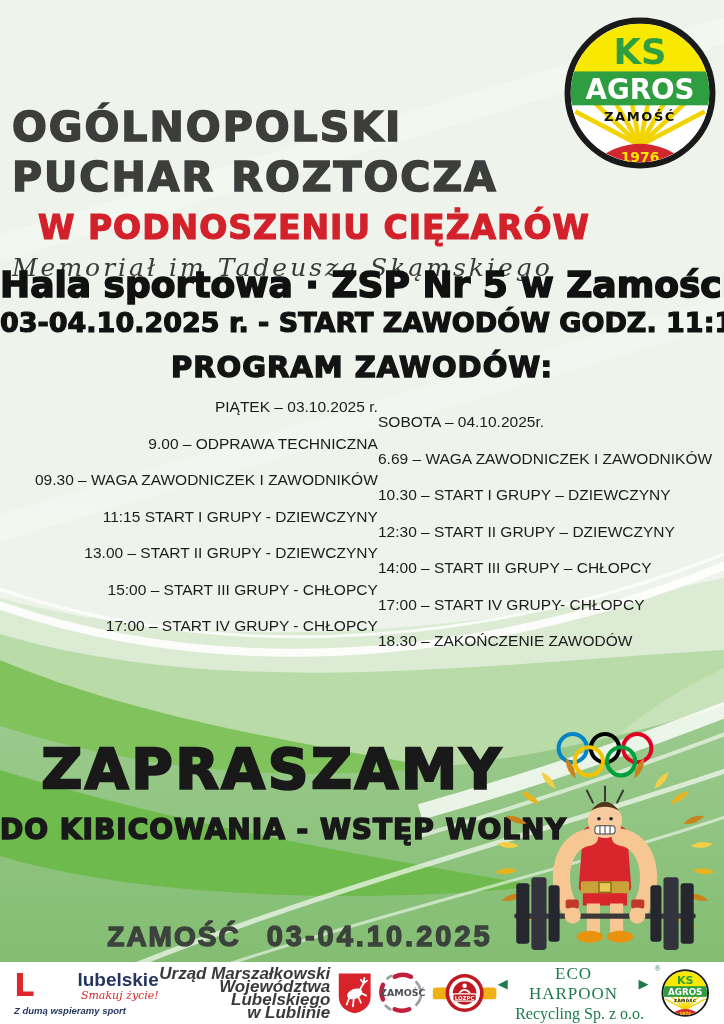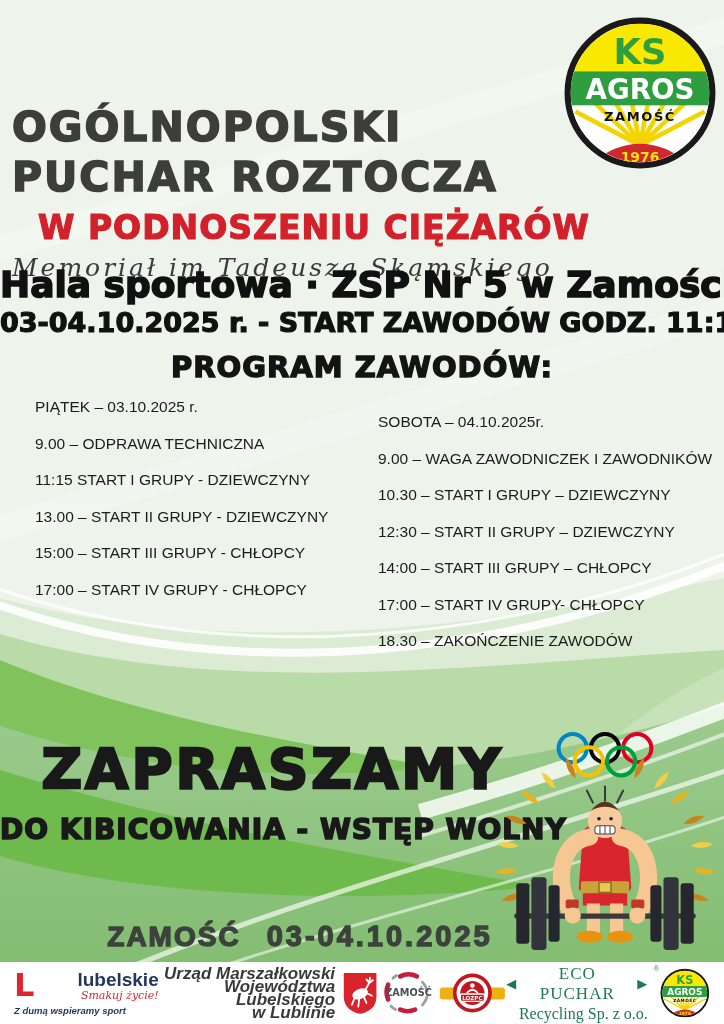--- a/index.html
+++ b/index.html
@@ -23,21 +23,21 @@
   .venue { font-family:"DejaVu Sans", sans-serif; font-weight:bold; font-size:36px;
            color:#111; -webkit-text-stroke:1.6px #111; white-space:nowrap; }
   .datestart { font-family:"DejaVu Sans", sans-serif; font-weight:bold; font-size:27px;
                color:#111; -webkit-text-stroke:1.2px #111; margin-top:2px; white-space:nowrap; }
   .program-head { font-family:"DejaVu Sans", sans-serif; font-weight:bold; font-size:29px;
                   color:#141414; -webkit-text-stroke:1.4px #141414; margin-top:12px;
                   letter-spacing:1px; }
 
   
   .sched-col { position:absolute; font-size:15.5px; color:#1c1c1c; white-space:nowrap; }
-  .sched-col.left  { left:35px;  top:399px; }
+  .sched-col.left  { left:35px;  top:399px;text-align:right; }
   .sched-col.right { left:378px; top:414px; }
   .sched-line { line-height:16px; margin-bottom:20.5px; }
 
   
   .invite { position:absolute; left:0; top:688px; width:545px; text-align:center; }
   .invite-1 { font-family:"DejaVu Sans", sans-serif; font-weight:bold; font-size:56px;
               color:#191919; -webkit-text-stroke:2.6px #191919; letter-spacing:3px;margin-top:48px; }
   .invite-2 { font-family:"DejaVu Sans", sans-serif; font-weight:bold; font-size:28px;
               color:#191919; -webkit-text-stroke:1.6px #191919; letter-spacing:1px;
               margin-top:12px; white-space:nowrap; }
@@ -153,28 +153,29 @@
 
   <div class="venue-block">
     <div class="venue">Hala sportowa · ZSP Nr 5  w Zamościu</div>
     <div class="datestart">03-04.10.2025 r. - START ZAWODÓW GODZ. 11:15</div>
     <div class="program-head">PROGRAM ZAWODÓW:</div>
   </div>
 
   <div class="sched-col left">
     <div class="sched-line">PIĄTEK – 03.10.2025 r.</div>
     <div class="sched-line">9.00 – ODPRAWA TECHNICZNA</div>
+    <div class="sched-line">09.30 – WAGA ZAWODNICZEK I ZAWODNIKÓW</div>
     <div class="sched-line">11:15  START I GRUPY - DZIEWCZYNY</div>
     <div class="sched-line">13.00 – START II  GRUPY - DZIEWCZYNY</div>
     <div class="sched-line">15:00 – START III GRUPY - CHŁOPCY</div>
     <div class="sched-line">17:00 – START IV GRUPY - CHŁOPCY</div>
   </div>
   <div class="sched-col right">
     <div class="sched-line">SOBOTA  – 04.10.2025r.</div>
-    <div class="sched-line">9.00 – WAGA ZAWODNICZEK I ZAWODNIKÓW</div>
+    <div class="sched-line">6.69 – WAGA ZAWODNICZEK I ZAWODNIKÓW</div>
     <div class="sched-line">10.30 –  START I GRUPY – DZIEWCZYNY</div>
     <div class="sched-line">12:30  – START II GRUPY – DZIEWCZYNY</div>
     <div class="sched-line">14:00 – START III GRUPY – CHŁOPCY</div>
     <div class="sched-line">17:00 –  START IV GRUPY-  CHŁOPCY</div>
     <div class="sched-line">18.30 –  ZAKOŃCZENIE ZAWODÓW</div>
   </div>
 
   <div class="invite">
     <div class="invite-1">ZAPRASZAMY</div>
     <div class="invite-2">DO KIBICOWANIA - WSTĘP WOLNY</div>
@@ -301,21 +302,21 @@
       <circle cx="37" cy="26" r="15" fill="none" stroke="#ffffff" stroke-width="4"></circle>
       <circle cx="37" cy="18" r="2.5" fill="#ffffff"></circle>
       <path d="M31,26 q6,-7 12,0" stroke="#ffffff" stroke-width="2" fill="none"></path>
       <rect x="24" y="27" width="26" height="8" rx="2" fill="#c01820" stroke="#ffffff" stroke-width="1.5"></rect>
       <text x="37" y="33.5" font-size="6" font-weight="bold" fill="#ffffff" text-anchor="middle">LOZPC</text>
     </svg>
 
     <div class="logo-eco">
       <div class="eco-row">
         <span class="eco-tri">◀</span>
-        <span class="eco-name">ECO PUCHAR</span>
+        <span class="eco-name">ECO HARPOON</span>
         <span class="eco-tri">▶</span>
         <span class="eco-reg">®</span>
       </div>
       <div class="eco-sub">Recycling Sp. z o.o.</div>
     </div>
 
     <svg width="52" height="52" viewBox="0 0 100 100">
       <use href="#agros-sym"></use>
     </svg>
 

